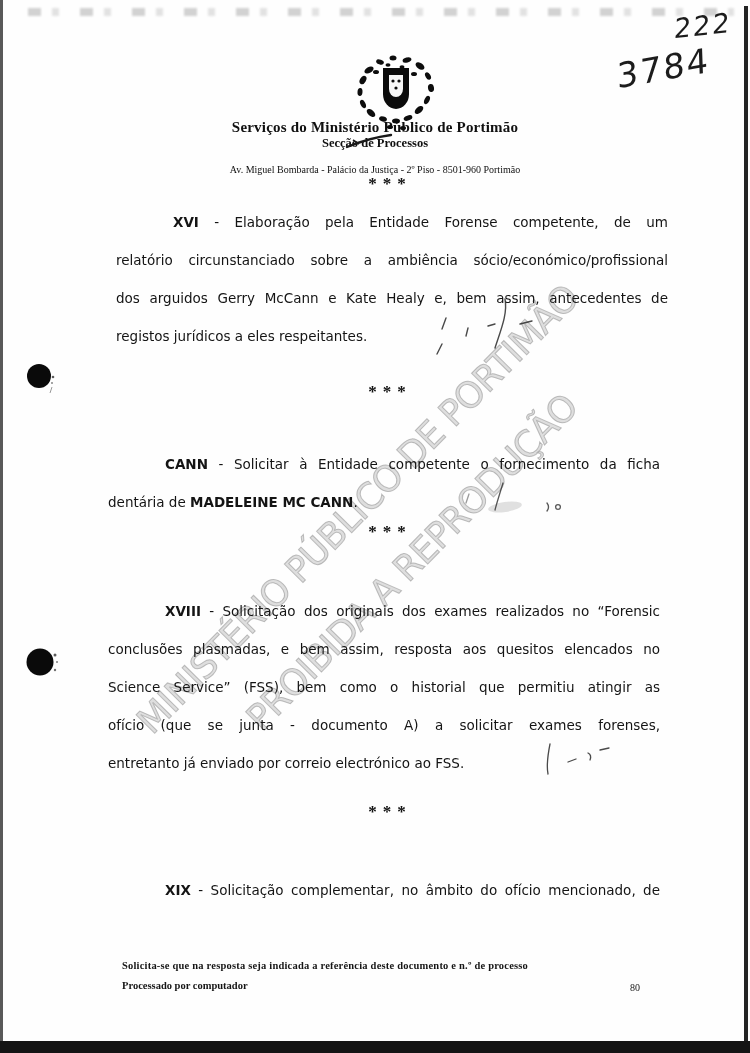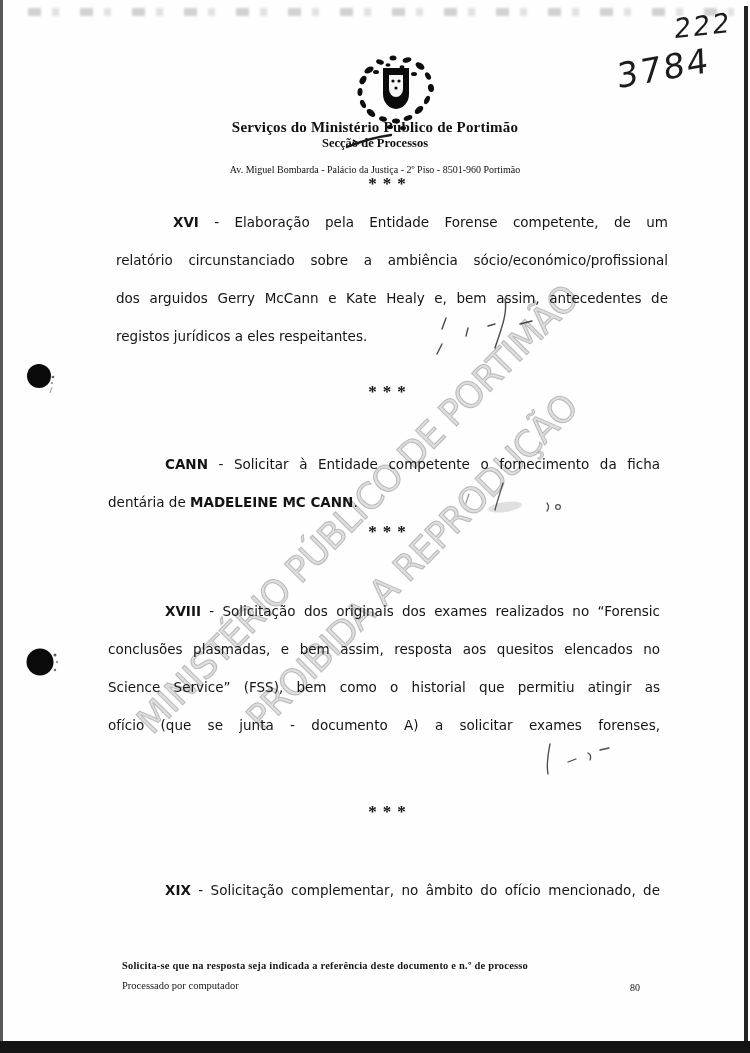--- a/index.html
+++ b/index.html
@@ -48,21 +48,21 @@
   .para p.j { text-align:justify; text-align-last:justify; }
   .para p.first { text-indent:57px; }
   .para b { font-weight:bold; }
   .p-xvi   { top:203px;margin-left:8px; }
   .p-xvii  { top:445px; }
   .p-xviii { top:592px; }
   .p-xix   { top:871px; }
   
   .foot { position:absolute; font-family:"Liberation Serif", serif; color:#151515;margin-top:20px; }
   .foot-note { left:122px; top:940px; font-size:10.5px; font-weight:bold; letter-spacing:.2px; }
-  .foot-proc { left:122px; top:960px; font-size:10.5px; }
+  .foot-proc { left:122px; top:960px; font-size:10.5px;font-weight:bold; }
   .foot-page { left:630px; top:962px; font-size:10px;text-align:center; }
   .art { position:absolute; z-index:3; }
 </style>
 </head>
 <body>
 
 <div class="page">
 
   <div class="edge edge-left"></div>
   <div class="edge edge-right"></div>
@@ -131,20 +131,21 @@
     <p><span>dentária de </span><b>MADELEINE MC CANN</b><span>.</span></p>
   </div>
 
   <div class="sep sep3">***</div>
 
   <div class="para p-xviii">
     <p class="j first"><b>XVIII</b><span> - Solicitação dos originais dos exames realizados no “Forensic</span></p>
     <p class="j">conclusões plasmadas, e bem assim, resposta aos quesitos elencados no</p>
     <p class="j">Science Service” (FSS), bem como o historial que permitiu atingir as</p>
     <p class="j">ofício (que se junta - documento A) a solicitar exames forenses,</p>
+    <p>entretanto já enviado por correio electrónico ao FSS.</p>
   </div>
 
   <div class="sep sep4">***</div>
 
   <div class="para p-xix">
     <p class="j first"><b>XIX</b><span> - Solicitação complementar, no âmbito do ofício mencionado, de</span></p>
   </div>
 
   <svg class="art" style="left:26px; top:362px;" width="32" height="32" viewBox="0 0 32 32">
     <circle cx="13" cy="14" r="12" fill="#0a0a0a"></circle>

